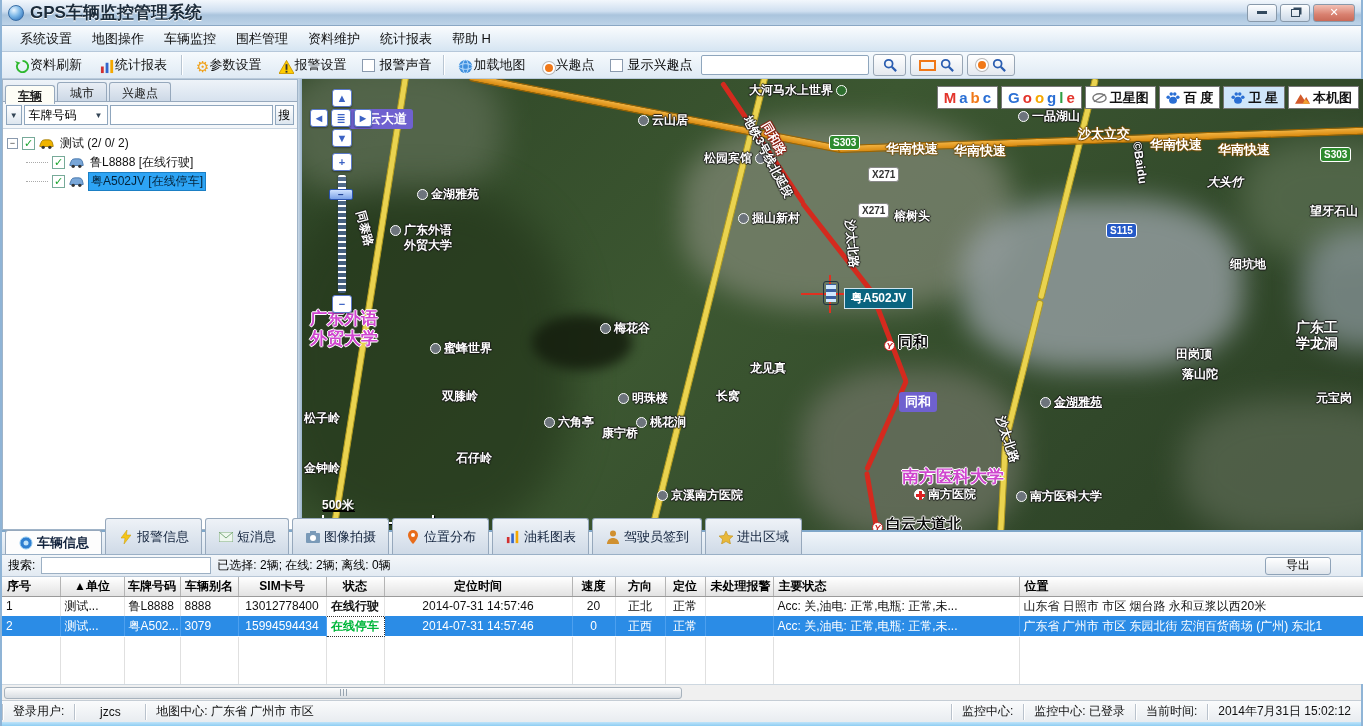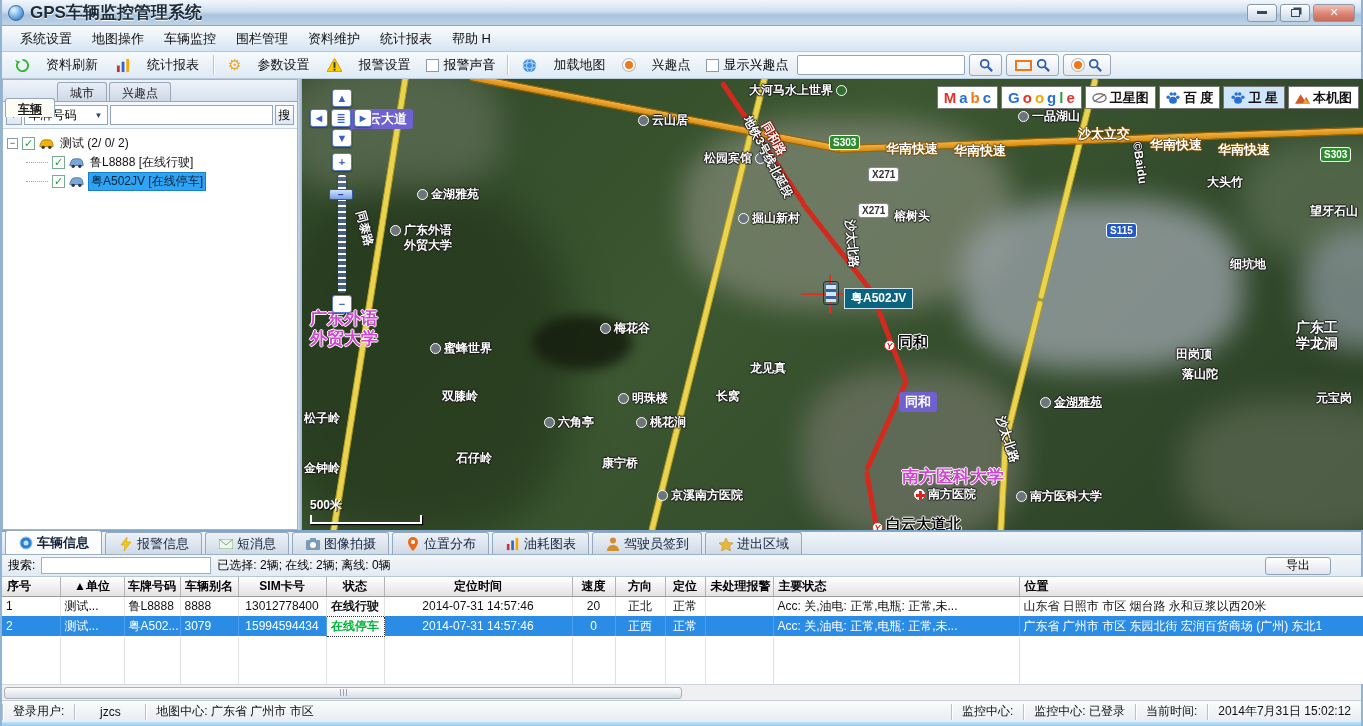--- a/index.html
+++ b/index.html
@@ -12,35 +12,35 @@
 .winbtns{margin-left:auto;display:flex;}
 .winbtn{width:30px;height:18px;border:1px solid #8899aa;border-radius:3px;margin-left:3px;background:linear-gradient(#fdfeff,#ccd9e8);display:flex;align-items:center;justify-content:center;font-size:11px;color:#33495e;}
 .winbtn.close{width:42px;background:linear-gradient(#f3c0b4,#d8806f 60%,#c96a58);color:#fff;font-weight:bold;}
 .minbar{width:10px;height:3px;background:#33495e;}
 .restsq{width:9px;height:8px;border:1.5px solid #33495e;box-shadow:2px -2px 0 -0.5px #33495e;}
 
 .menubar{position:absolute;left:0;top:26px;right:0;height:26px;background:linear-gradient(#fafcfe,#dcea f5 70%,#d6e5f2);background:linear-gradient(#fafcfe,#d6e5f2);border-bottom:1px solid #b6c8da;display:flex;align-items:center;padding:0 8px;}
 .menuitem{font-size:13px;color:#111;padding:3px 10px;}
 
 .toolbar{position:absolute;left:0;top:52px;right:0;height:27px;background:linear-gradient(#f6fafd,#dfeaf4);border-bottom:1px solid #b9cadb;display:flex;align-items:center;padding:0 6px;gap:4px;}
-.tbtn{display:flex;align-items:center;gap:16px;font-size:13px;color:#111;padding:2px 7px;border-radius:3px;}
+.tbtn{display:flex;align-items:flex-end;gap:0;font-size:13px;color:#111;padding:2px 7px;border-radius:3px;}
 .tsep{width:1px;height:20px;background:#b9c6d3;margin:0 3px;box-shadow:1px 0 0 #fff;}
 .tchk{display:flex;align-items:center;gap:4px;font-size:13px;padding:2px 5px;}
 .cbox{width:13px;height:13px;background:#fff;border:1px solid #8a9aae;}
 .gear{font-size:15px;color:#f0a11a;line-height:14px;}
 .dot-orange{width:12px;height:12px;border-radius:50%;background:#f07818;border:2px solid #fff;box-shadow:0 0 0 1px #b8b8b8;display:inline-block;}
 .tsearch{width:168px;height:20px;border:1px solid #8fa6bd;border-radius:2px;background:#fff;font-size:12px;padding:0 4px;}
 .sqbtn{height:22px;border:1px solid #98a6b5;border-radius:3px;background:linear-gradient(#ffffff,#e4e9ef);display:flex;align-items:center;justify-content:center;gap:3px;padding:0 8px;}
 .rect-ic{width:17px;height:11px;border:2px solid #f07818;display:inline-block;}
 
 .main{position:absolute;left:0;top:79px;right:0;height:451px;}
 .leftpanel{position:absolute;left:0;top:0;width:296px;height:451px;background:#fff;border:1px solid #a0b4c8;}
 .ltabs{display:flex;background:linear-gradient(#eef3f9,#d7e2ee);border-bottom:1px solid #96a8bc;height:22px;padding-left:2px;padding-top:2px;}
 .ltab{font-size:12px;padding:2px 12px;border:1px solid #96a8bc;border-bottom:none;border-radius:3px 3px 0 0;background:linear-gradient(#e9eef5,#ccd8e6);margin-right:2px;color:#222;}
-.ltab.active{background:#fdfdf6;font-weight:bold;position:relative;top:16px;text-decoration:underline;}
+.ltab.active{background:#fdfdf6;font-weight:bold;position:relative;top:3px;text-decoration:underline;}
 .lsearch{display:flex;align-items:center;gap:2px;padding:3px;border-bottom:1px solid #c8d4e0;background:#f4f7fa;}
 .combosm{width:16px;height:20px;border:1px solid #8fa6bd;background:linear-gradient(#fff,#dde6ef);font-size:8px;color:#345;display:flex;align-items:center;justify-content:center;}
 .combo{width:86px;height:20px;border:1px solid #8fa6bd;background:#fff;font-size:12px;display:flex;align-items:center;justify-content:space-between;padding:0 4px;}
 .caret{font-size:8px;color:#345;}
 .linput{flex:1;height:20px;border:1px solid #8fa6bd;background:#fff;font-size:12px;padding:0 3px;}
 .sbtn{width:20px;height:20px;border:1px solid #8fa6bd;background:linear-gradient(#fff,#dde6ef);font-size:12px;display:flex;align-items:center;justify-content:center;}
 .tree{padding:6px 4px;font-size:12px;}
 .trow{display:flex;align-items:center;gap:4px;height:17px;margin-bottom:2px;}
 .expander{width:11px;height:11px;border:1px solid #8a9aae;background:#fff;font-size:9px;line-height:9px;text-align:center;color:#333;}
 .chk{width:13px;height:13px;background:#fff;border:1px solid #7a9;display:flex;align-items:center;justify-content:center;color:#18a42c;font-size:11px;font-weight:bold;line-height:11px;}
@@ -76,26 +76,26 @@
 .mapbtn.active{background:#cfe6fa;}
 .lg{font-weight:bold;font-size:15px;}
 .g-blue{color:#2a6fd4;} .g-red{color:#e3342b;} .g-yel{color:#f5a800;} .g-grn{color:#2e9e44;} .g-org{color:#f07818;}
 .panctl .pbtn{position:absolute;background:#fff;border:1px solid #5a79c9;border-radius:3px;color:#3b62c4;font-weight:bold;font-size:11px;display:flex;align-items:center;justify-content:center;box-shadow:0 1px 2px rgba(0,0,0,.4);}
 .ptrack{position:absolute;left:36px;top:96px;width:8px;height:118px;background:repeating-linear-gradient(#ffffff 0 2px,rgba(90,121,201,.55) 2px 6px);border-radius:2px;box-shadow:0 0 2px #234;}
 .phandle{position:absolute;left:27px;top:110px;width:24px;height:11px;background:linear-gradient(#cfe2ff,#7ba2e8);border:1px solid #2c55b0;border-radius:2px;color:#1d3f91;font-size:10px;line-height:9px;text-align:center;font-weight:bold;}
 .vmicon{position:absolute;left:521px;top:202px;width:16px;height:24px;background:#cfe8ff;border:1px solid #234;border-radius:3px;background-image:repeating-linear-gradient(#3a5fa0 0 3px,transparent 3px 7px);background-clip:content-box;padding:2px;}
 .vmlabel{position:absolute;left:542px;top:209px;background:#0a647f;color:#fff;font-size:12px;font-weight:bold;padding:1px 6px;border:1px solid #cfe4ef;}
 .vmcrossh{position:absolute;left:499px;top:214px;width:58px;border-top:2px solid #e03020;}
 .vmcrossv{position:absolute;left:527px;top:196px;height:38px;border-left:2px solid #e03020;}
-.scale{position:absolute;left:8px;bottom:6px;}
+.scale{position:absolute;left:20px;bottom:6px;text-decoration:underline;}
 .scalebar{width:112px;height:9px;border-left:2px solid #fff;border-right:2px solid #fff;border-bottom:2px solid #fff;box-shadow:1px 1px 1px #000;}
 .scaletxt{font-size:12px;font-weight:bold;color:#fff;text-shadow:1px 1px 1px #000;margin-bottom:1px;}
 
 .btabs{position:absolute;left:0;top:530px;right:0;height:25px;background:linear-gradient(#f0f5fa,#d9e4ef);border-top:2px solid #7fa7c9;border-bottom:1px solid #9ab0c6;display:flex;align-items:flex-end;padding-left:3px;}
-.btab{display:flex;align-items:center;gap:4px;font-size:13px;padding:3px 12px 2px;border:1px solid #96a8bc;border-bottom:none;border-radius:3px 3px 0 0;background:linear-gradient(#eef2f7,#cfdae7);margin-right:3px;height:22px;color:#12233d;}
+.btab{display:flex;align-items:center;gap:4px;font-size:13px;padding:3px 12px 2px;border:1px solid #96a8bc;border-bottom:none;border-radius:3px 3px 0 0;background:linear-gradient(#eef2f7,#cfdae7);margin-right:3px;height:36px;color:#12233d;}
 .btab.active{background:#fdfdfd;font-weight:bold;height:24px;}
 .srow{position:absolute;left:0;top:555px;right:0;height:22px;background:linear-gradient(#f4f7fa,#e2eaf2);border-bottom:1px solid #b7c6d6;display:flex;align-items:center;padding:0 6px;font-size:12px;gap:6px;}
 .srow input{width:170px;height:17px;border:1px solid #9cb0c4;background:#fff;font-size:12px;padding:0 3px;}
 .exportbtn{margin-left:auto;margin-right:24px;width:66px;height:18px;border:1px solid #8fa3b8;border-radius:3px;background:linear-gradient(#ffffff,#dfe5ec);font-size:12px;display:flex;align-items:center;justify-content:center;}
 table.grid{position:absolute;left:0;top:577px;width:1363px;border-collapse:collapse;table-layout:fixed;background:#fff;font-size:12px;}
 table.grid th{height:19px;font-weight:bold;background:linear-gradient(#ffffff,#e2e2e2);border-right:1px solid #b4b4b4;border-bottom:1px solid #9a9a9a;font-size:12px;white-space:nowrap;overflow:hidden;}
 table.grid td{height:20px;border-right:1px solid #e4e4e4;white-space:nowrap;overflow:hidden;padding:0 4px;color:#111;}
 tr.selrow td{background:#2b8ce6;color:#fff;border-right-color:#4da0ef;}
 td.stat{color:#00b63a;font-weight:bold;text-align:center;}
 tr.selrow td.stat{background:#fff;color:#00b63a;border:1px dotted #333;}
@@ -312,21 +312,21 @@
       <span class="ml pbox" style="left:47px;top:30px;">白云大道</span>
       <span class="ml" style="left:336px;top:33px;"><i class="pdot"></i><span>云山居</span></span>
       <span class="ml" style="left:447px;top:3px;"><span>大河马水上世界</span><i class="pdot" style="margin-left:3px;background:#2e6e2e;"></i></span>
       <span class="ml" style="left:716px;top:29px;"><i class="pdot"></i><span>一品湖山</span></span>
       <span class="ml road" style="left:776px;top:46px;">沙太立交</span>
       <span class="ml road" style="left:584px;top:61px;">华南快速</span>
       <span class="ml road" style="left:652px;top:63px;">华南快速</span>
       <span class="ml road" style="left:848px;top:57px;">华南快速</span>
       <span class="ml road" style="left:916px;top:62px;">华南快速</span>
       <span class="ml" style="left:402px;top:71px;"><span>松园宾馆</span><i class="pdot" style="margin-left:3px;"></i></span>
-      <span class="ml" style="left:905px;top:95px;">大头竹</span>
+      <span class="ml" style="left:905px;top:95px;font-style:italic;">大头竹</span>
       <span class="ml" style="left:1008px;top:124px;">望牙石山</span>
       <span class="ml" style="left:115px;top:107px;"><i class="pdot"></i><span>金湖雅苑</span></span>
       <span class="ml" style="left:436px;top:131px;"><i class="pdot"></i><span>掘山新村</span></span>
       <span class="ml" style="left:592px;top:129px;">榕树头</span>
       <span class="ml" style="left:88px;top:143px;"><i class="pdot"></i><span>广东外语</span></span>
       <span class="ml" style="left:102px;top:158px;">外贸大学</span>
       <span class="ml" style="left:928px;top:177px;">细坑地</span>
       <span class="ml" style="left:994px;top:240px;font-size:14px;">广东工</span>
       <span class="ml" style="left:994px;top:256px;font-size:14px;">学龙洞</span>
       <span class="ml" style="left:874px;top:267px;">田岗顶</span>
@@ -339,21 +339,21 @@
       <span class="ml" style="left:448px;top:281px;">龙见真</span>
       <span class="ml" style="left:1014px;top:311px;">元宝岗</span>
       <span class="ml" style="left:738px;top:315px;text-decoration:underline;"><i class="pdot"></i><span>金湖雅苑</span></span>
       <span class="ml" style="left:316px;top:311px;"><i class="pdot"></i><span>明珠楼</span></span>
       <span class="ml" style="left:414px;top:309px;">长窝</span>
       <span class="ml pbox" style="left:597px;top:313px;">同和</span>
       <span class="ml" style="left:140px;top:309px;">双膝岭</span>
       <span class="ml" style="left:242px;top:335px;"><i class="pdot"></i><span>六角亭</span></span>
       <span class="ml" style="left:334px;top:335px;"><i class="pdot"></i><span>桃花涧</span></span>
       <span class="ml" style="left:2px;top:331px;text-align:right;">松子岭</span>
-      <span class="ml" style="left:286px;top:376px;padding-left:14px;">康宁桥</span>
+      <span class="ml" style="left:286px;top:346px;padding-left:14px;">康宁桥</span>
       <span class="ml" style="left:154px;top:371px;">石仔岭</span>
       <span class="ml big" style="left:600px;top:386px;">南方医科大学</span>
       <span class="ml" style="left:2px;top:381px;">金钟岭</span>
       <span class="ml" style="left:612px;top:407px;"><i class="pdot cross"></i><span>南方医院</span></span>
       <span class="ml" style="left:714px;top:409px;"><i class="pdot"></i><span>南方医科大学</span></span>
       <span class="ml" style="left:355px;top:408px;"><i class="pdot"></i><span>京溪南方医院</span></span>
       <span class="ml blk" style="left:570px;top:436px;"><i class="pdot metro">Y</i><span>白云大道北</span></span>
       <span class="ml rot" style="left:66px;top:130px;transform:rotate(75deg);">同泰路</span>
       <span class="ml rot" style="left:452px;top:34px;transform:rotate(62deg);">地铁3号线北延段</span>
       <span class="ml rot mred" style="left:470px;top:40px;transform:rotate(60deg);">同和路</span>

